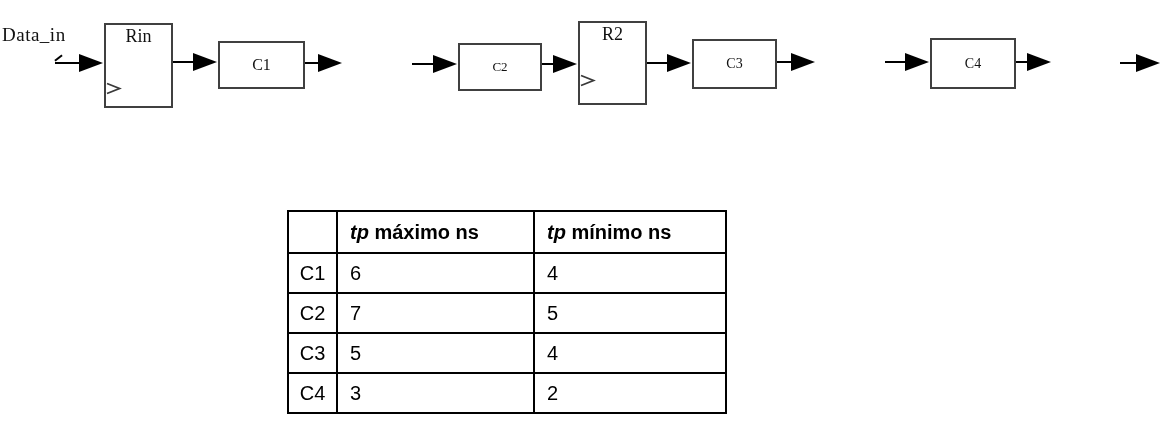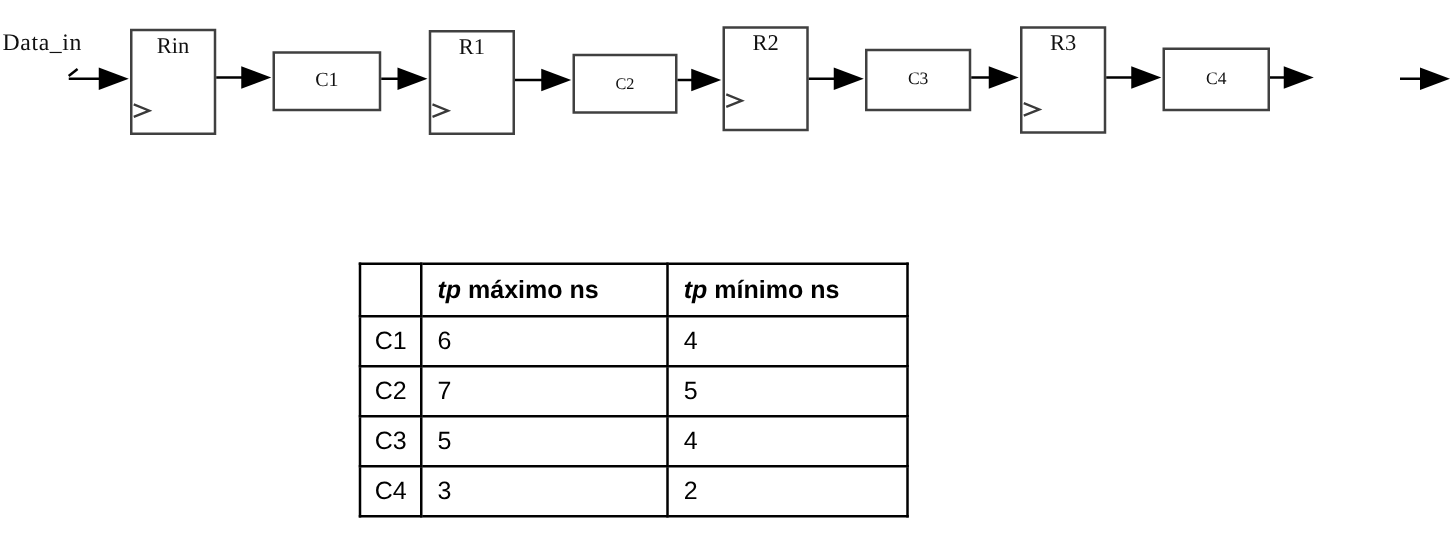--- a/index.html
+++ b/index.html
@@ -100,26 +100,20 @@
 
     <div class="comb" style="left:218px;top:41px;width:87px;height:48px;font-size:16px;">
       <span>C1</span>
     </div>
 
     <div class="arrow" style="left:305px;top:53px;width:37px;">
       <span class="shaft"></span>
       <span class="head"></span>
     </div>
 
-    <div class="reg" style="left:343px;top:24px;width:69px;height:84px;">
-      <span class="reg-label">R1</span>
-      <svg class="clk" width="16" height="13" viewBox="0 0 16 13">
-          <path d="M1,1.5 L13.5,6.5 L1,11.5" fill="none" stroke="#3a3a3a" stroke-width="1.8"></path>
-        </svg>
-    </div>
 
     <div class="arrow" style="left:412px;top:54px;width:45px;">
       <span class="shaft"></span>
       <span class="head"></span>
     </div>
 
     <div class="comb" style="left:458px;top:43px;width:84px;height:48px;font-size:13px;">
       <span>C2</span>
     </div>
 
@@ -142,26 +136,20 @@
 
     <div class="comb" style="left:692px;top:39px;width:85px;height:50px;font-size:14px;">
       <span>C3</span>
     </div>
 
     <div class="arrow" style="left:777px;top:52px;width:38px;">
       <span class="shaft"></span>
       <span class="head"></span>
     </div>
 
-    <div class="reg" style="left:816px;top:21px;width:69px;height:86px;">
-      <span class="reg-label">R3</span>
-      <svg class="clk" width="16" height="13" viewBox="0 0 16 13">
-          <path d="M1,1.5 L13.5,6.5 L1,11.5" fill="none" stroke="#3a3a3a" stroke-width="1.8"></path>
-        </svg>
-    </div>
 
     <div class="arrow" style="left:885px;top:52px;width:44px;">
       <span class="shaft"></span>
       <span class="head"></span>
     </div>
 
     <div class="comb" style="left:930px;top:38px;width:86px;height:51px;font-size:14px;">
       <span>C4</span>
     </div>
 

